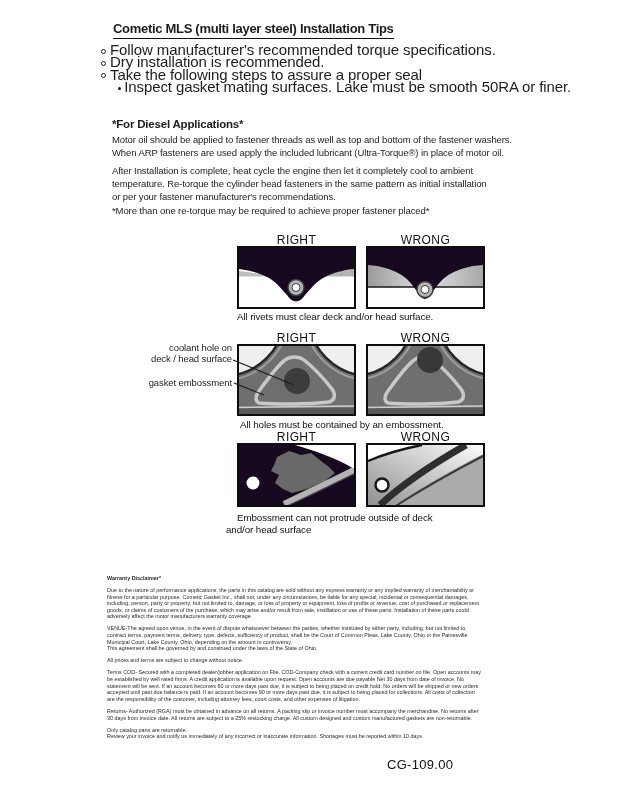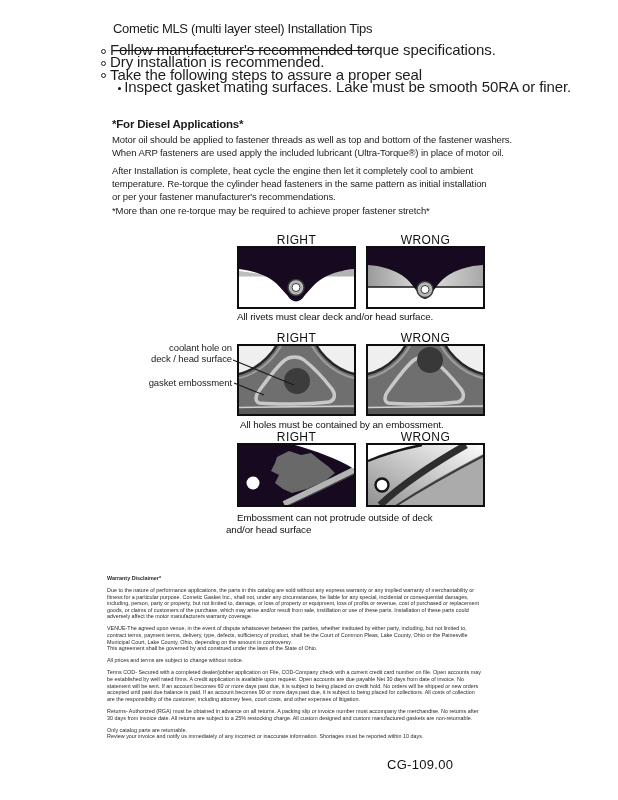--- a/index.html
+++ b/index.html
@@ -3,22 +3,22 @@
 <meta charset="utf-8">
 <style>
   html,body { margin:0; padding:0; background:#ffffff; }
   .page {
     position:relative; width:618px; height:800px; background:#ffffff;
     font-family:"Liberation Sans", sans-serif; color:#1c1c1c; overflow:hidden;
   }
   
   .doc-title {
     position:absolute; left:113px; top:21px;
-    font-size:13px; font-weight:normal; letter-spacing:-0.3px;
-    border-bottom:1.6px solid #111; padding-bottom:14px; white-space:nowrap;
+    font-size:13px; font-weight:bold; letter-spacing:-0.3px;
+    border-bottom:1.6px solid #111; padding-bottom:2px; white-space:nowrap;
   }
   .bullets { position:absolute; left:101px; top:44px; font-size:15px; letter-spacing:-0.1px; }
   .bullet, .subbullet { line-height:12.3px; white-space:nowrap; }
   .bullet::before {
     content:""; display:inline-block; width:3px; height:3px;
     border:1px solid #222; border-radius:50%; margin-right:4px; vertical-align:1.5px;
   }
   .subbullet { margin-left:17px; }
   .subbullet::before {
     content:""; display:inline-block; width:3.2px; height:3.2px;
@@ -64,21 +64,21 @@
   <div class="para" id="para1">
       <div class="pline">Motor oil should be applied to fastener threads as well as top and bottom of the fastener washers.</div>
       <div class="pline">When ARP fasteners are used apply the included lubricant (Ultra-Torque®) in place of motor oil.</div>
     </div>
   <div class="para" id="para2">
       <div class="pline">After Installation is complete, heat cycle the engine then let it completely cool to ambient</div>
       <div class="pline">temperature. Re-torque the cylinder head fasteners in the same pattern as initial installation</div>
       <div class="pline">or per your fastener manufacturer's recommendations.</div>
     </div>
   <div class="para" id="note">
-    <div class="pline">*More than one re-torque may be required to achieve proper fastener stretch*</div>
+    <div class="pline">*More than one re-torque may be required to achieve proper fastener placed*</div>
   </div>
 
   <div class="dg-label" style="left:237px; top:233px;">RIGHT</div>
   <div class="dg-label" style="left:366px; top:233px;">WRONG</div>
 
   <div class="dg-box" style="left:237px; top:246px;">
     <svg width="119" height="63" viewBox="0 0 119 63">
       <rect x="0" y="0" width="119" height="63" fill="#ffffff"></rect>
       <polygon points="2,25 44,30.5 2,30.5" fill="#bdbdbd"></polygon>
       <polygon points="117,23 117,30.5 72,30.5" fill="#b3b3b3"></polygon>

